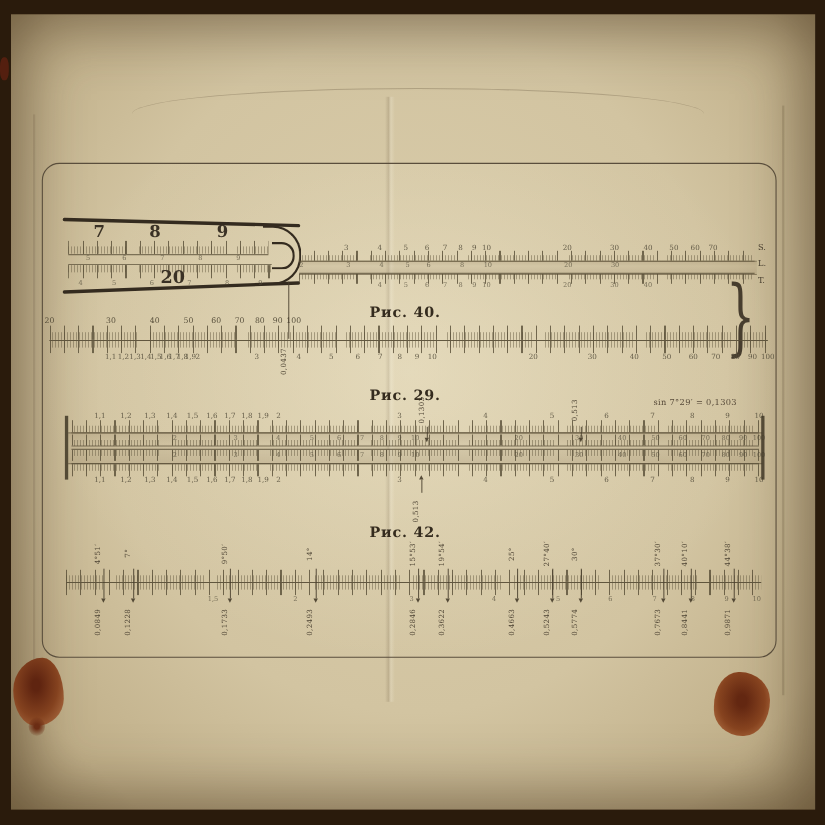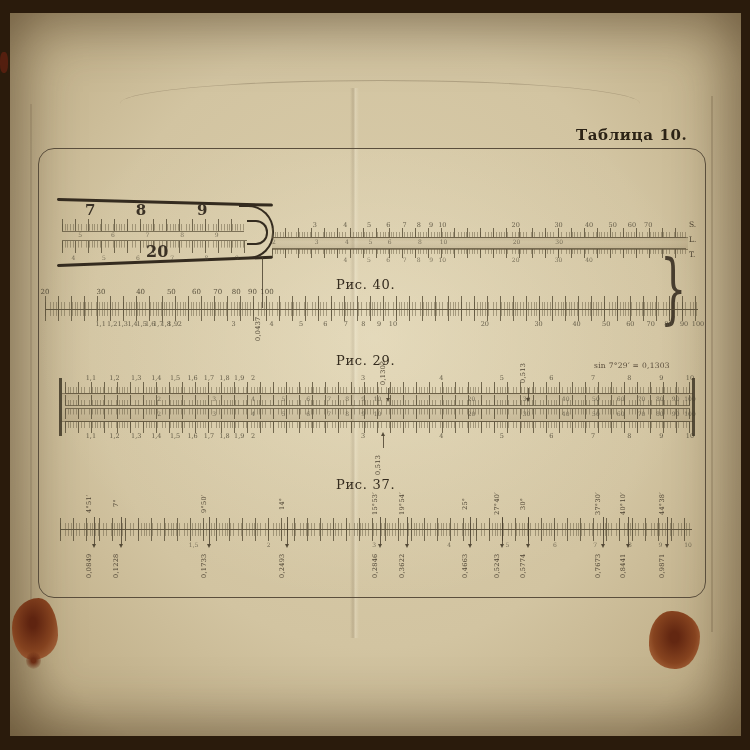--- a/index.html
+++ b/index.html
@@ -11,21 +11,21 @@
          box-shadow:inset 0 0 55px 12px rgba(55,36,14,.5);}
   .frame{left:38px;top:148px;width:666px;height:448px;border:1.6px solid #5a4e3c;border-radius:16px;
          background:radial-gradient(ellipse at 50% 42%, rgba(255,250,228,.28), rgba(255,250,228,0) 72%);}
   .crease{left:350px;top:88px;width:9px;height:550px;
           background:linear-gradient(90deg, rgba(0,0,0,0) 0%, rgba(80,62,40,.16) 35%, rgba(255,252,240,.20) 60%, rgba(0,0,0,0) 100%);}
   .page-arc{left:120px;top:80px;width:520px;height:46px;border-radius:50%;
             border-top:1px solid rgba(72,57,36,.25);}
   .edge-r{left:711px;top:96px;width:2px;height:536px;background:rgba(70,55,35,.18);}
   .edge-l{left:30px;top:104px;width:2px;height:516px;background:rgba(70,55,35,.13);}
   .title{font-size:15px;font-weight:bold;letter-spacing:.6px;color:#2c2316;}
-  .cap{font-size:13px;font-weight:400;letter-spacing:.7px;color:#342b1e;}
+  .cap{font-size:13px;font-weight:700;letter-spacing:.7px;color:#342b1e;}
   .note{font-size:7.5px;color:#584b3a;letter-spacing:.3px;}
   
   .tk{background-repeat:no-repeat,no-repeat;}
   .tk-up{border-bottom:1px solid rgba(86,76,53,.7);
     background-image:repeating-linear-gradient(90deg, rgba(86,76,53,.8) 0 1px, transparent 1px 13px),
                      repeating-linear-gradient(90deg, rgba(106,95,69,.5) 0 .8px, transparent .8px 2.7px);
     background-size:100% 100%,100% 55%;background-position:left bottom,left bottom;}
   .tk-dn{border-top:1px solid rgba(86,76,53,.7);
     background-image:repeating-linear-gradient(90deg, rgba(86,76,53,.8) 0 1px, transparent 1px 13px),
                      repeating-linear-gradient(90deg, rgba(106,95,69,.5) 0 .8px, transparent .8px 2.7px);
@@ -63,21 +63,20 @@
 <body>
 
 <div class="stage">
   <div class="abs paper"></div>
   <div class="abs page-arc"></div>
   <div class="abs edge-l"></div>
   <div class="abs edge-r"></div>
   <div class="abs crease"></div>
   <div class="abs frame"></div>
 
-  <div class="abs title" style="left:576px;top:126px;width:150px;">Таблица 10.</div>
 
   <div class="abs lline" style="left:57px;top:198px;width:216px;transform:rotate(1.5deg);transform-origin:left;"></div>
   <div class="abs lline" style="left:57px;top:264px;width:216px;transform:rotate(-2.2deg);transform-origin:left;"></div>
   <div class="abs u-outer" style="left:239px;top:205px;"></div>
   <div class="abs u-inner" style="left:247px;top:220px;"></div>
   <div class="abs numrow big" style="left:64px;top:201px;width:175px;">
       <span style="left: 15%;">7</span>
       <span style="left: 44%;">8</span>
       <span style="left: 79%;">9</span>
     </div>
@@ -276,21 +275,21 @@
       <span style="left: 69.897%;">5</span>
       <span style="left: 77.8151%;">6</span>
       <span style="left: 84.5098%;">7</span>
       <span style="left: 90.309%;">8</span>
       <span style="left: 95.4243%;">9</span>
       <span style="left: 100%;">10</span>
     </div>
   <div class="abs bracket" style="left:59px;top:378px;height:58px;"></div>
   <div class="abs bracket" style="left:692px;top:378px;height:58px;"></div>
 
-  <div class="abs cap" style="left:336px;top:477px;width:90px;">Рис. 37.</div>
+  <div class="abs cap" style="left:336px;top:477px;width:90px;">Рис. 42.</div>
 
   <div class="abs tk tk-up" style="left:60px;top:518px;width:632px;height:11px;"></div>
   <div class="abs tk tk-dn" style="left:60px;top:529px;width:632px;height:11px;"></div>
   <div class="abs numrow f6" style="left:88px;top:541px;width:600px;">
       <span style="left: 17.6091%;">1,5</span>
       <span style="left: 30.103%;">2</span>
       <span style="left: 47.7121%;">3</span>
       <span style="left: 60.206%;">4</span>
       <span style="left: 69.897%;">5</span>
       <span style="left: 77.8151%;">6</span>

